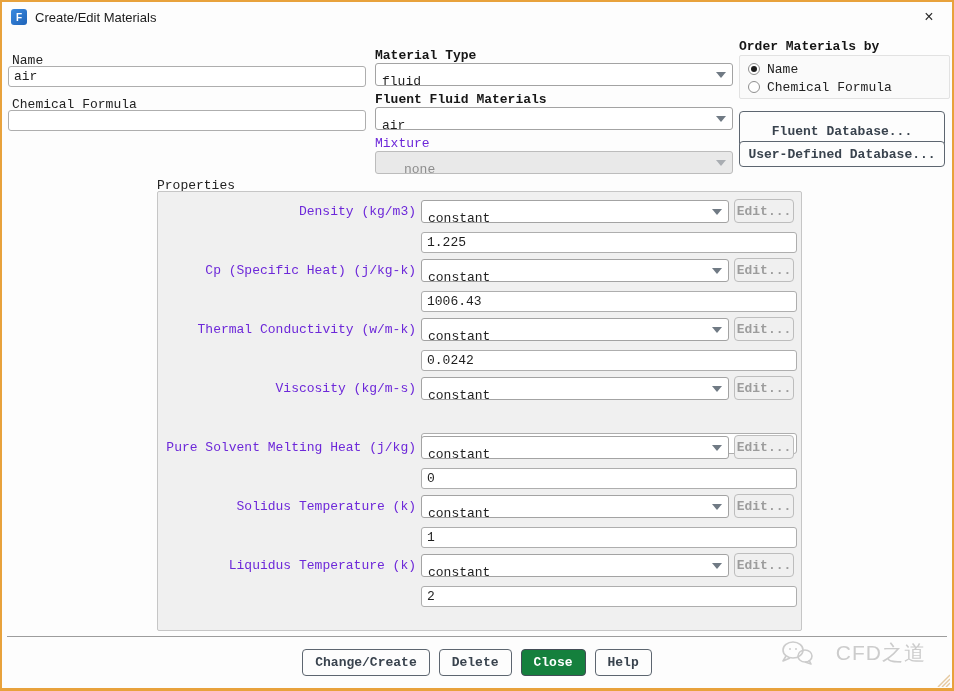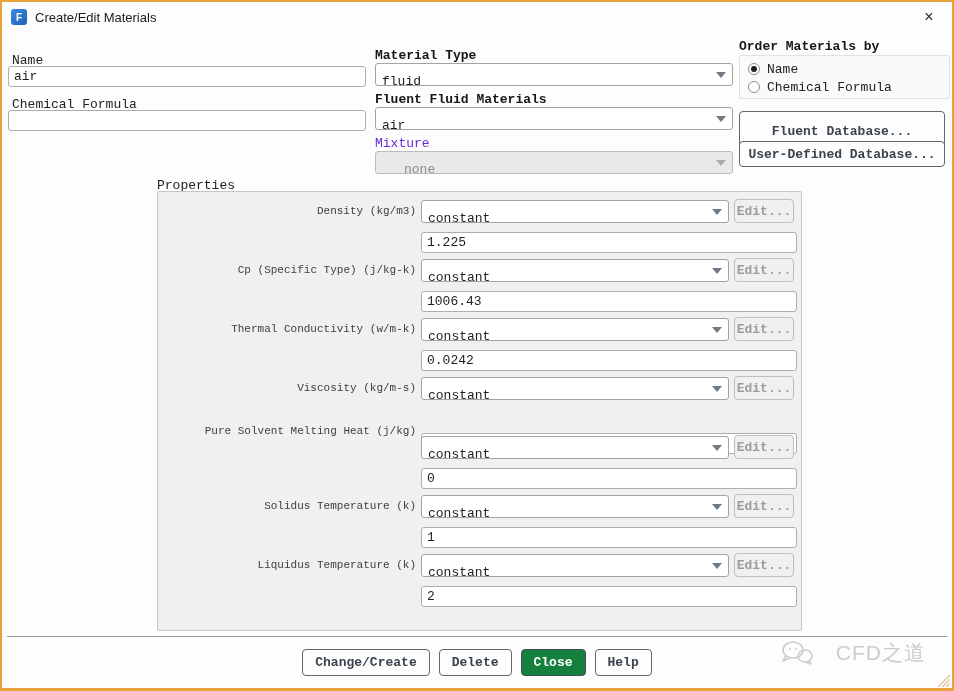--- a/index.html
+++ b/index.html
@@ -86,21 +86,21 @@
   }
   .radio-label { margin-left: 7px; font-size: 13px; color: #222; }
 
   
   .props-panel {
     position: absolute; left: 155px; top: 189px; width: 645px; height: 440px;
     background: #f0f0f0; border: 1px solid #c6c6c6; border-radius: 2px;
   }
   .prop-label {
     position: absolute; left: 8px; width: 250px; height: 23px;
-    font-size: 11px; color: #404040; text-align: right; line-height: 23px;
+    font-size: 13px; color: #6d28d9; text-align: right; line-height: 23px;
     white-space: nowrap;
   }
   .prop-dd { left: 263px; width: 308px; }
   .edit-btn {
     position: absolute; left: 576px; width: 60px; height: 24px;
     border: 1px solid #bdbdbd; border-radius: 4px; background: #f0f0f0;
     font-size: 13px; font-weight: bold; color: #9c9c9c;
     display: flex; align-items: center; justify-content: center;
   }
   .prop-val { left: 263px; width: 376px; }
@@ -180,21 +180,21 @@
   <div class="props-panel">
 
     <div class="prop-label" style="top:8px;">Density (kg/m3)</div>
     <div class="dropdown prop-dd" style="top:8px;">
       <span class="dd-text">constant</span>
       <span class="arrow-down"></span>
     </div>
     <div class="edit-btn" style="top:7px;">Edit...</div>
     <input class="text-input prop-val" style="top: 40px;" value="1.225">
 
-    <div class="prop-label" style="top:67px;">Cp (Specific Type) (j/kg-k)</div>
+    <div class="prop-label" style="top:67px;">Cp (Specific Heat) (j/kg-k)</div>
     <div class="dropdown prop-dd" style="top:67px;">
       <span class="dd-text">constant</span>
       <span class="arrow-down"></span>
     </div>
     <div class="edit-btn" style="top:66px;">Edit...</div>
     <input class="text-input prop-val" style="top: 99px;" value="1006.43">
 
     <div class="prop-label" style="top:126px;">Thermal Conductivity (w/m-k)</div>
     <div class="dropdown prop-dd" style="top:126px;">
       <span class="dd-text">constant</span>
@@ -204,21 +204,21 @@
     <input class="text-input prop-val" style="top: 158px;" value="0.0242">
 
     <div class="prop-label" style="top:185px;">Viscosity (kg/m-s)</div>
     <div class="dropdown prop-dd" style="top:185px;">
       <span class="dd-text">constant</span>
       <span class="arrow-down"></span>
     </div>
     <div class="edit-btn" style="top:184px;">Edit...</div>
     <input class="text-input prop-val" style="top: 217px; margin-top: 24px;" value="1.7894e-05">
 
-    <div class="prop-label" style="top:228px;">Pure Solvent Melting Heat (j/kg)</div>
+    <div class="prop-label" style="top:244px;">Pure Solvent Melting Heat (j/kg)</div>
     <div class="dropdown prop-dd" style="top:244px;">
       <span class="dd-text">constant</span>
       <span class="arrow-down"></span>
     </div>
     <div class="edit-btn" style="top:243px;">Edit...</div>
     <input class="text-input prop-val" style="top: 276px;" value="0">
 
     <div class="prop-label" style="top:303px;">Solidus Temperature (k)</div>
     <div class="dropdown prop-dd" style="top:303px;">
       <span class="dd-text">constant</span>

